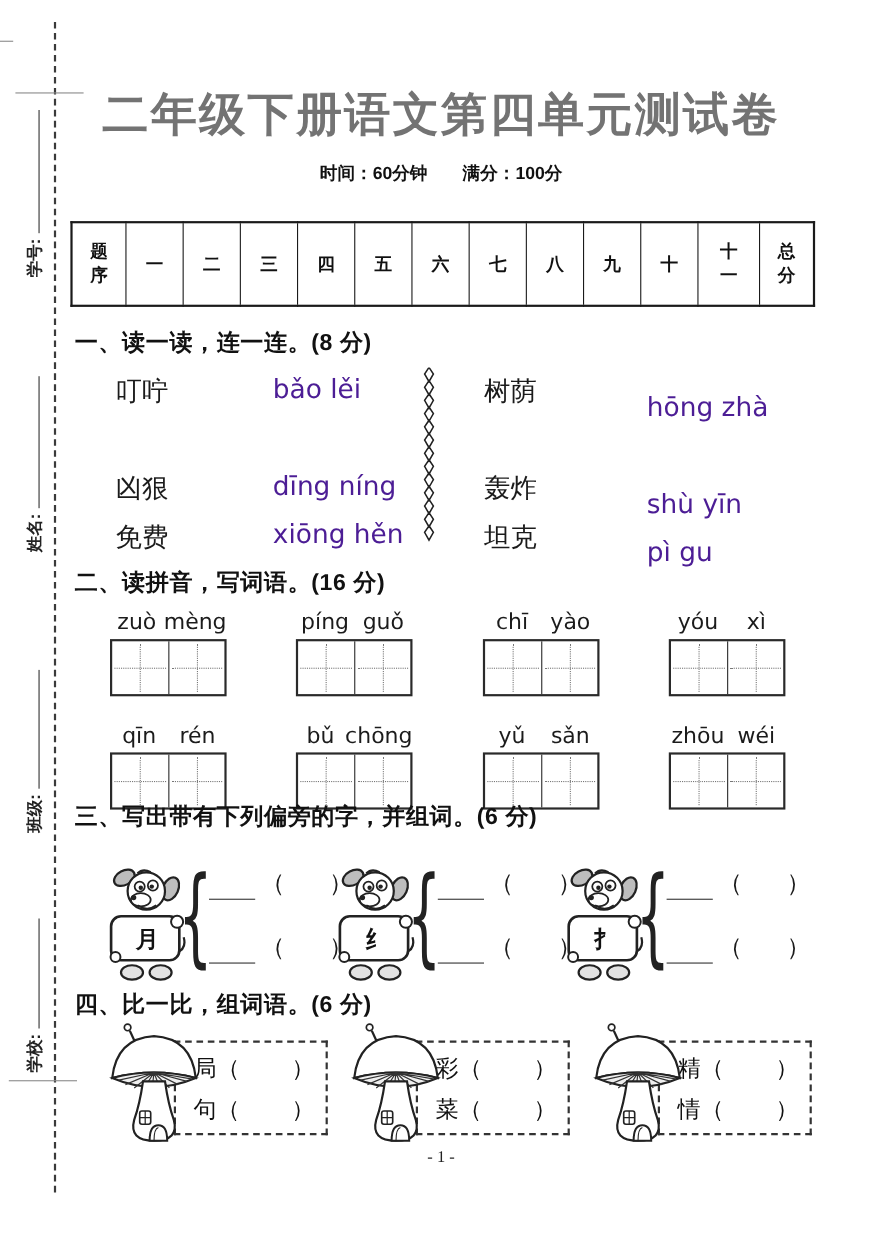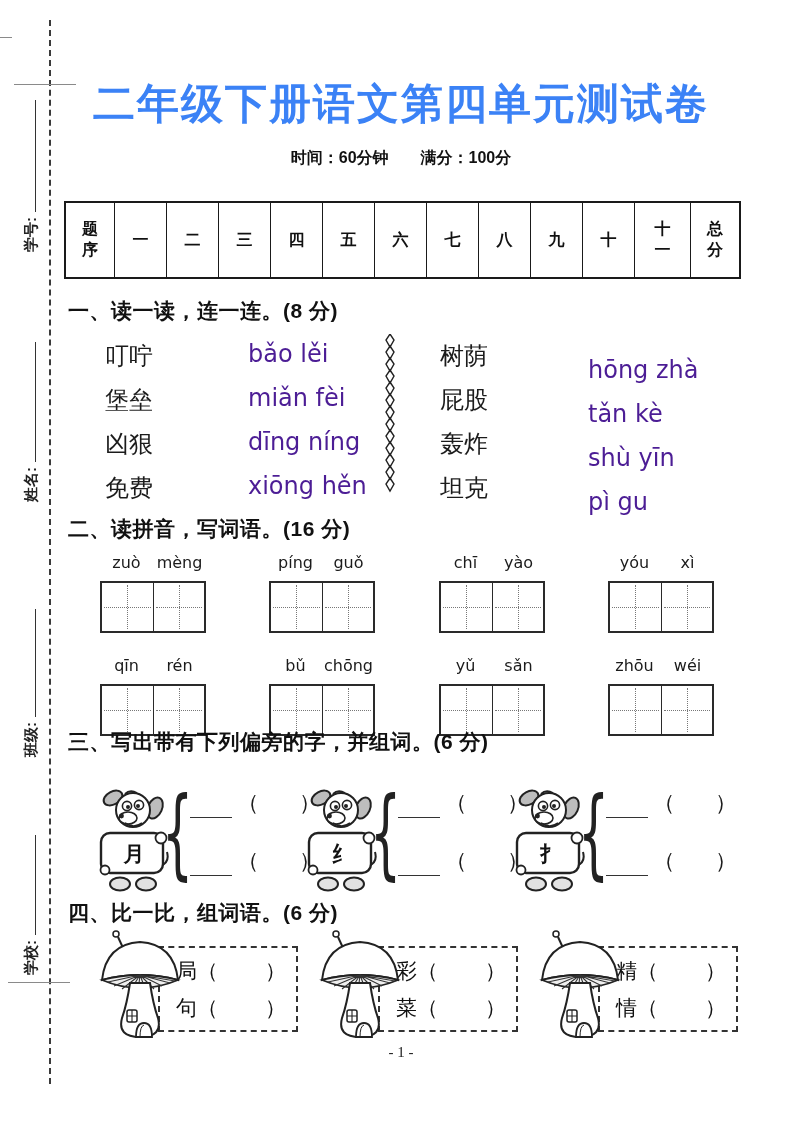--- a/index.html
+++ b/index.html
@@ -30,21 +30,21 @@
   .side-field .blank { display:inline-block; height:4px; border-bottom:1.5px solid #333; margin-left:5px; }
   .sf1 { top:252px; } .sf1 .blank { width:112px; }
   .sf2 { top:502px; } .sf2 .blank { width:120px; }
   .sf3 { top:757px; } .sf3 .blank { width:108px; }
   .sf4 { top:975px; } .sf4 .blank { width:100px; }
 
   
   .title {
     position:absolute; left:65px; top:76px; width:672px;
     text-align:center; font-size:42px; font-weight:bold; letter-spacing:2px;
-    color:#3b82f6;
+    color:#737373;
   }
   .subtitle {
     position:absolute; left:65px; top:148px; width:672px;
     text-align:center; font-size:16px; font-weight:bold; color:#111;
   }
 
   
   .score-table {
     position:absolute; left:64px; top:201px;
     border-collapse:collapse; table-layout:fixed;
@@ -68,21 +68,21 @@
   
   .m-row { position:absolute; left:65px; width:672px; height:28px; }
   .m-row span { position:absolute; top:0; font-size:24px; }
   .m-word1{left:40px;} .m-py1{left:183px;} .m-word2{left:375px;} .m-py2{left:523px;margin-top:16px;}
   .pinyin { font-family:"DejaVu Sans", sans-serif; color:#4c1d95; }
   .r0{top:340px}.r1{top:384px}.r2{top:428px}.r3{top:472px}
   .chain { position:absolute; left:384px; top:334px; }
 
   
   .py-group { position:absolute; width:106px; }
-  .py-pair { display:flex; font-size:16px; font-family:"DejaVu Sans", sans-serif; margin-bottom:3px; height:25px; }
+  .py-pair { display:flex; font-size:20px; font-family:"DejaVu Sans", sans-serif; margin-bottom:3px; height:25px; }
   .py-pair span { flex:1; text-align:center; }
   .wbox { display:flex; border:2px solid #2a2a2a; height:52px; background:#fff; }
   .wcell { flex:1; position:relative; }
   .wcell + .wcell { border-left:1.5px solid #2a2a2a; }
   .wcell::before { content:""; position:absolute; left:50%; top:2px; bottom:2px; border-left:1.5px dotted #777; }
   .wcell::after  { content:""; position:absolute; top:50%; left:2px; right:2px; border-top:1.5px dotted #777; }
   .g2r0{top:553px}.g2r1{top:656px}
   .gx0{left:100px}.gx1{left:269px}.gx2{left:439px}.gx3{left:608px}
 
   
@@ -177,26 +177,20 @@
   </tbody>
     </table>
 
   <div class="sec-heading h1">一、读一读，连一连。(8 分)</div>
   <div class="m-row r0">
     <span class="m-word1">叮咛</span>
     <span class="m-py1 pinyin">bǎo lěi</span>
     <span class="m-word2">树荫</span>
     <span class="m-py2 pinyin">hōng zhà</span>
   </div>
-  <div class="m-row r1">
-    <span class="m-word1">堡垒</span>
-    <span class="m-py1 pinyin">miǎn fèi</span>
-    <span class="m-word2">屁股</span>
-    <span class="m-py2 pinyin">tǎn kè</span>
-  </div>
   <div class="m-row r2">
     <span class="m-word1">凶狠</span>
     <span class="m-py1 pinyin">dīng níng</span>
     <span class="m-word2">轰炸</span>
     <span class="m-py2 pinyin">shù yīn</span>
   </div>
   <div class="m-row r3">
     <span class="m-word1">免费</span>
     <span class="m-py1 pinyin">xiōng hěn</span>
     <span class="m-word2">坦克</span>

